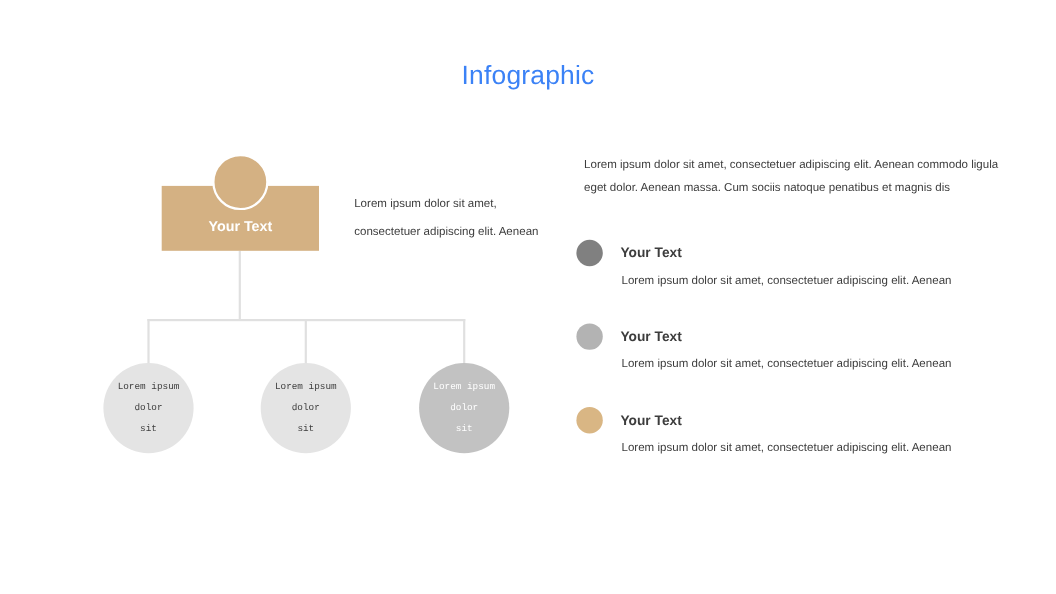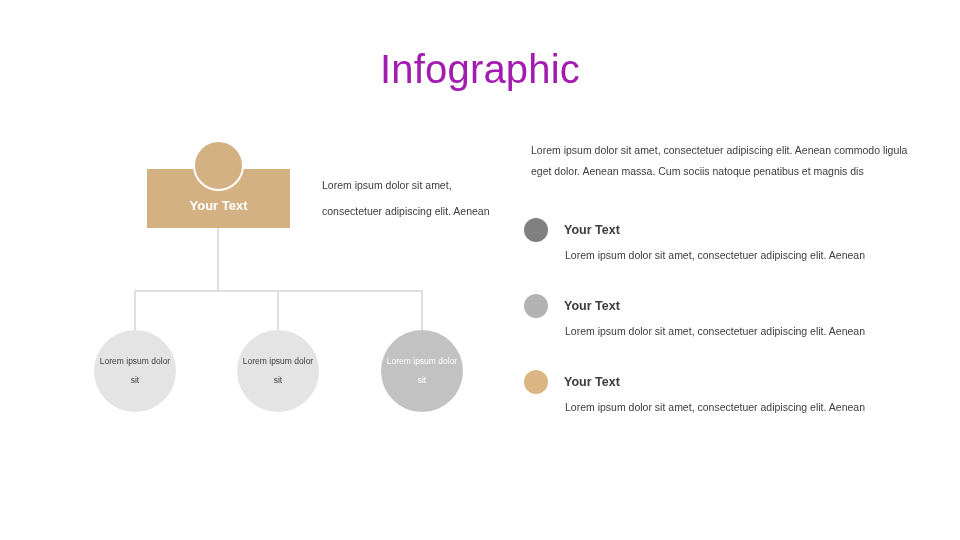--- a/index.html
+++ b/index.html
@@ -20,23 +20,23 @@
     background: #ffffff;
   }
 
   
   .page-title {
     position: absolute;
     left: 0;
     top: 48px;
     width: 960px;
     text-align: center;
-    font-size: 40px;
+    font-size: 24px;
     line-height: 42px;
-    color: #a21caf;
+    color: #3b82f6;
     letter-spacing: 0.2px;
     font-weight: 400;
   }
 
   
   .org {
     position: absolute;
     left: 0;
     top: 0;
     width: 520px;
@@ -87,20 +87,21 @@
     position: absolute;
     width: 82px;
     height: 82px;
     border-radius: 50%;
     display: flex;
     align-items: center;
     justify-content: center;
     text-align: center;
     font-size: 8.5px;
     line-height: 19px;
+    font-family: Liberation Mono, monospace;
   }
   .leaf-1 { left: 94px;  top: 330px; }
   .leaf-2 { left: 237px; top: 330px; }
   .leaf-3 { left: 381px; top: 330px; }
 
   
   .root-desc {
     position: absolute;
     left: 322px;
     top: 172px;

